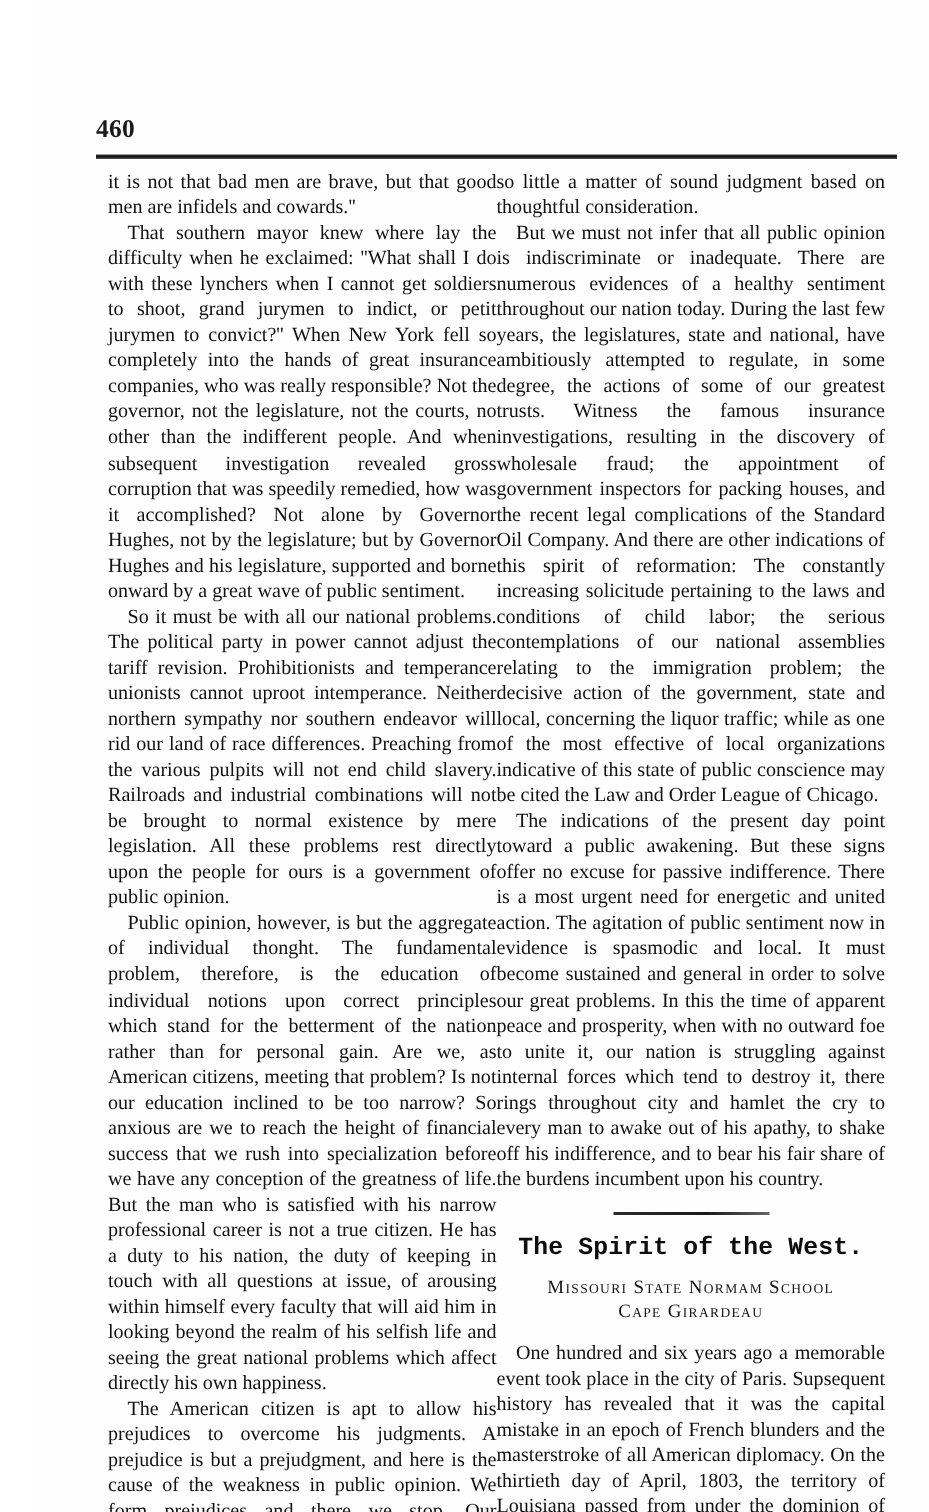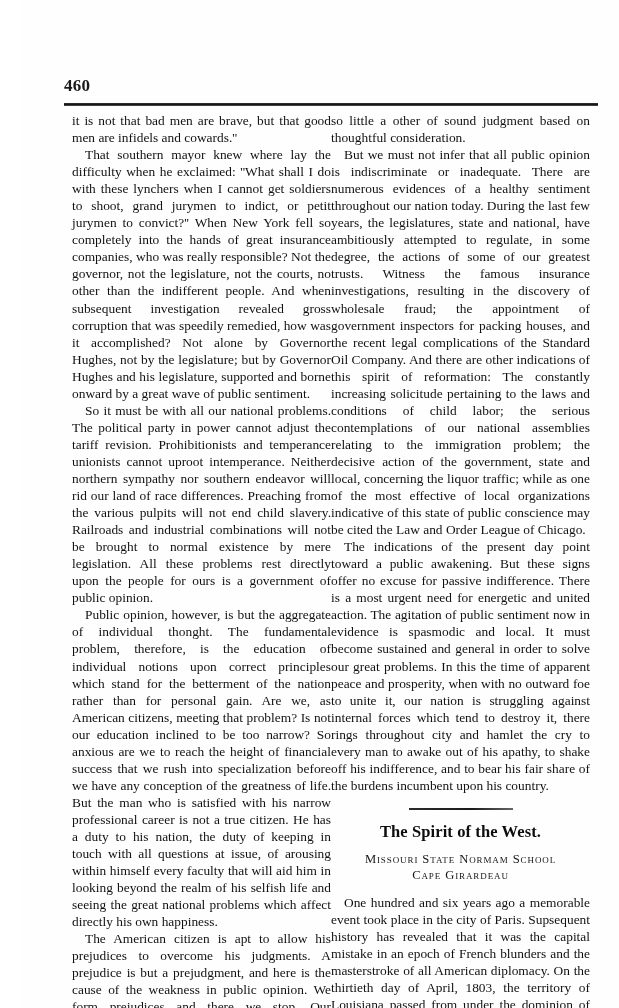--- a/index.html
+++ b/index.html
@@ -90,20 +90,21 @@
     background: linear-gradient(to right, #2b2b2b, #1a1a1a 60%, #666666);
     margin: 14px auto 12px auto;
   }
   .article-title {
     margin: 0 0 9px 0;
     text-align: center;
     font-size: 16.5px;
     font-weight: bold;
     letter-spacing: 0.1px;
     color: #0d0d0d;
+    font-family: Liberation Mono, monospace;
   }
   .byline {
     margin: 0;
     text-align: center;
     font-size: 12.6px;
     font-variant: small-caps;
     letter-spacing: 0.9px;
     line-height: 16.4px;
     color: #151515;
   }
@@ -125,21 +126,21 @@
 
     <div class="col">
       <p class="para noindent">it is not that bad men are brave, but that good men are infidels and cowards.''</p>
       <p class="para">That southern mayor knew where lay the difficulty when he exclaimed: ''What shall I do with these lynchers when I cannot get soldiers to shoot, grand jurymen to indict, or petit jurymen to convict?'' When New York fell so completely into the hands of great insurance companies, who was really responsible? Not the governor, not the legislature, not the courts, no other than the indifferent people. And when subsequent investigation revealed gross corruption that was speedily remedied, how was it accomplished? Not alone by Governor Hughes, not by the legislature; but by Governor Hughes and his legislature, supported and borne onward by a great wave of public sentiment.</p>
       <p class="para">So it must be with all our national problems. The political party in power cannot adjust the tariff revision. Prohibitionists and temperance unionists cannot uproot intemperance. Neither northern sympathy nor southern endeavor will rid our land of race differences. Preaching from the various pulpits will not end child slavery. Railroads and industrial combinations will not be brought to normal existence by mere legislation. All these problems rest directly upon the people for ours is a government of public opinion.</p>
       <p class="para">Public opinion, however, is but the aggregate of individual thonght. The fundamental problem, therefore, is the education of individual notions upon correct principles which stand for the betterment of the nation rather than for personal gain. Are we, as American citizens, meeting that problem? Is not our education inclined to be too narrow? So anxious are we to reach the height of financial success that we rush into specialization before we have any conception of the greatness of life. But the man who is satisfied with his narrow professional career is not a true citizen. He has a duty to his nation, the duty of keeping in touch with all questions at issue, of arousing within himself every faculty that will aid him in looking beyond the realm of his selfish life and seeing the great national problems which affect directly his own happiness.</p>
       <p class="para">The American citizen is apt to allow his prejudices to overcome his judgments. A prejudice is but a prejudgment, and here is the cause of the weakness in public opinion. We form prejudices and there we stop. Our prejudices are generally emotional, not rational in character, and it has truthfully been said that a man can more easily burn down his own house than get rid of his prejudices. This is one of our greatest misfortunes that here in America public opinion is</p>
     </div>
 
     <div class="col">
-      <p class="para noindent">so little a other of sound judgment based on thoughtful consideration.</p>
+      <p class="para noindent">so little a matter of sound judgment based on thoughtful consideration.</p>
       <p class="para">But we must not infer that all public opinion is indiscriminate or inadequate. There are numerous evidences of a healthy sentiment throughout our nation today. During the last few years, the legislatures, state and national, have ambitiously attempted to regulate, in some degree, the actions of some of our greatest trusts. Witness the famous insurance investigations, resulting in the discovery of wholesale fraud; the appointment of government inspectors for packing houses, and the recent legal complications of the Standard Oil Company. And there are other indications of this spirit of reformation: The constantly increasing solicitude pertaining to the laws and conditions of child labor; the serious contemplations of our national assemblies relating to the immigration problem; the decisive action of the government, state and local, concerning the liquor traffic; while as one of the most effective of local organizations indicative of this state of public conscience may be cited the Law and Order League of Chicago.</p>
       <p class="para">The indications of the present day point toward a public awakening. But these signs offer no excuse for passive indifference. There is a most urgent need for energetic and united action. The agitation of public sentiment now in evidence is spasmodic and local. It must become sustained and general in order to solve our great problems. In this the time of apparent peace and prosperity, when with no outward foe to unite it, our nation is struggling against internal forces which tend to destroy it, there rings throughout city and hamlet the cry to every man to awake out of his apathy, to shake off his indifference, and to bear his fair share of the burdens incumbent upon his country.</p>
 
       <div class="section-rule"></div>
       <h2 class="article-title">The Spirit of the West.</h2>
       <p class="byline">Missouri State Normam School</p>
       <p class="byline last">Cape Girardeau</p>
 
       <p class="para">One hundred and six years ago a memorable event took place in the city of Paris. Supsequent history has revealed that it was the capital mistake in an epoch of French blunders and the masterstroke of all American diplomacy. On the thirtieth day of April, 1803, the territory of Louisiana passed from under the dominion of France and became a part of the United States of America. This acquisition marked the beginning of that career of territorial expansion in the west, upon which the young republic entered and and which did not end until all that vast</p>
     </div>

